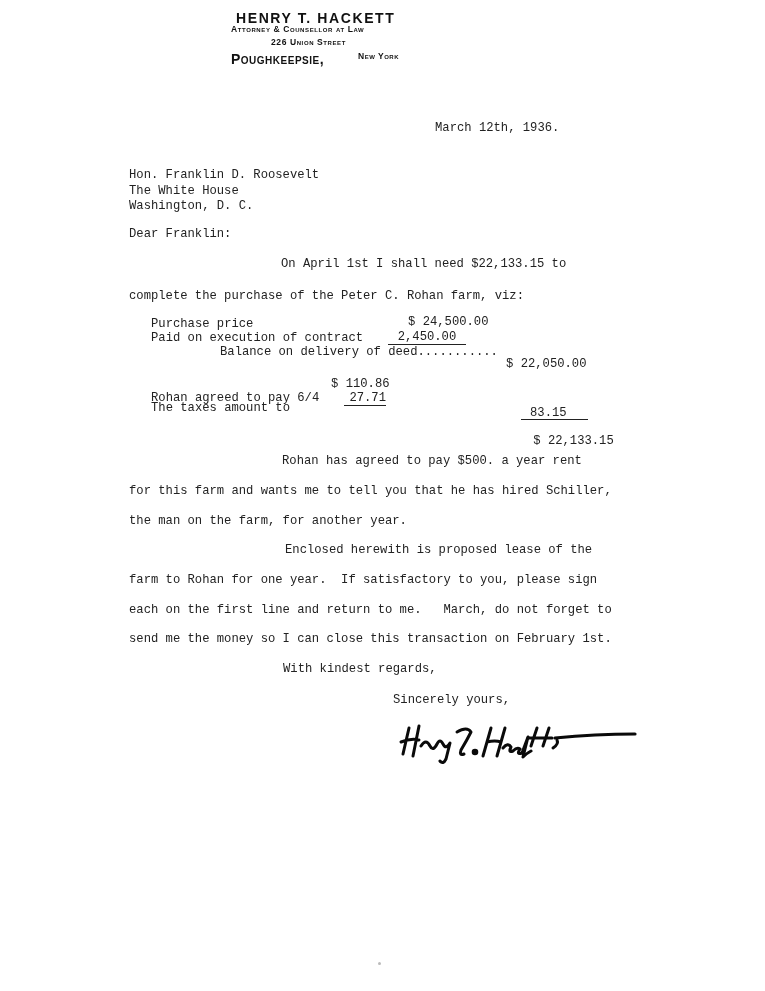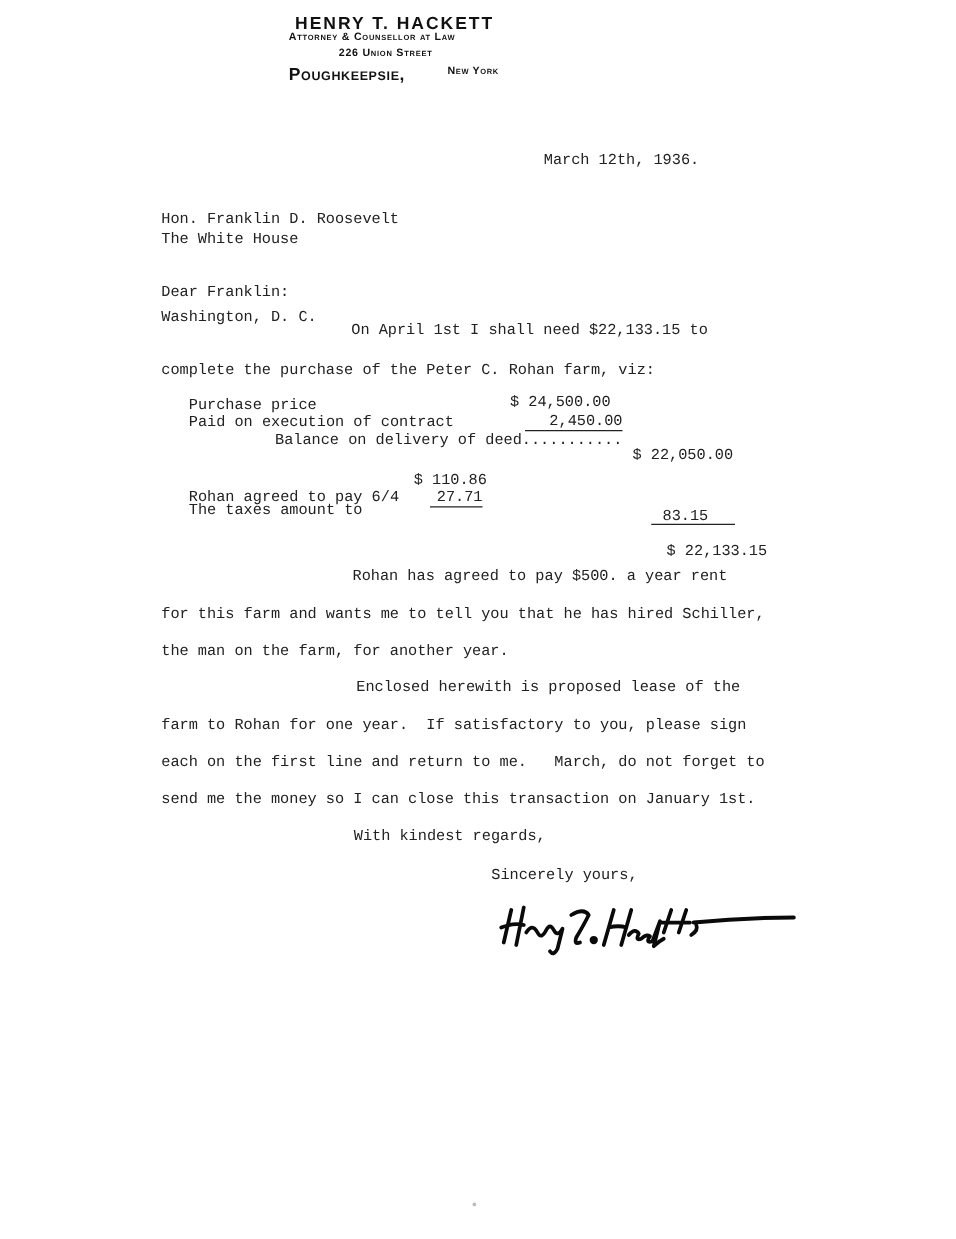--- a/index.html
+++ b/index.html
@@ -24,33 +24,33 @@
   <div class="lh lh-street">226 Union Street</div>
   <div class="lh lh-city">Poughkeepsie,</div>
   <div class="lh lh-state">New York</div>
 </div>
 
 <div class="tw" style="left:435px;top:121px;">March 12th, 1936.</div>
 
 <div>
   <div class="tw" style="left:129px;top:168px;">Hon. Franklin D. Roosevelt</div>
   <div class="tw" style="left:129px;top:184px;">The White House</div>
-  <div class="tw" style="left:129px;top:199px;margin-top:48px;">Washington, D. C.</div>
+  <div class="tw" style="left:129px;top:199px;">Washington, D. C.</div>
 </div>
 
 <div class="tw" style="left:129px;top:227px;">Dear Franklin:</div>
 
 <div class="tw" style="left:281px;top:257px;">On April 1st I shall need $22,133.15 to</div>
 <div class="tw" style="left:129px;top:289px;">complete the purchase of the Peter C. Rohan farm, viz:</div>
 
 <div>
   <div class="tw" style="left:151px;top:317px;">Purchase price</div>
   <div class="tw" style="left:408px;top:315px;">$ 24,500.00</div>
   <div class="tw" style="left:151px;top:331px;">Paid on execution of contract</div>
-  <div class="tw ul" style="left:420px;top:330px;width:78px;text-align:right;">2,450.00</div>
+  <div class="tw ul" style="left:388px;top:330px;width:78px;text-align:center;">2,450.00</div>
   <div class="tw" style="left:220px;top:345px;">Balance on delivery of deed...........</div>
   <div class="tw" style="left:506px;top:357px;">$ 22,050.00</div>
 
   <div class="tw" style="left:151px;top:377px;margin-top:24px;">The taxes amount to</div>
   <div class="tw" style="left:331px;top:377px;">$ 110.86</div>
   <div class="tw" style="left:151px;top:391px;">Rohan agreed to pay 6/4</div>
   <div class="tw ul" style="left:344px;top:391px;width:42px;text-align:right;">27.71</div>
   <div class="tw" style="left:530px;top:406px;width:58px;">83.15</div>
   <div class="tw" style="left:504px;top:420px;width:84px;text-align:right;">
     <span>$ 22,133.15</span>
@@ -58,21 +58,21 @@
   <div style="position:absolute;left:521px;top:419px;width:67px;height:1px;background:#222;"></div>
 </div>
 
 <div class="tw" style="left:282px;top:454px;">Rohan has agreed to pay $500. a year rent</div>
 <div class="tw" style="left:129px;top:484px;">for this farm and wants me to tell you that he has hired Schiller,</div>
 <div class="tw" style="left:129px;top:514px;">the man on the farm, for another year.</div>
 
 <div class="tw" style="left:285px;top:543px;">Enclosed herewith is proposed lease of the</div>
 <div class="tw" style="left:129px;top:573px;">farm to Rohan for one year.  If satisfactory to you, please sign</div>
 <div class="tw" style="left:129px;top:603px;">each on the first line and return to me.   March, do not forget to</div>
-<div class="tw" style="left:129px;top:632px;">send me the money so I can close this transaction on January 1st.</div>
+<div class="tw" style="left:129px;top:632px;">send me the money so I can close this transaction on February 1st.</div>
 
 <div class="tw" style="left:283px;top:662px;">With kindest regards,</div>
 <div class="tw" style="left:393px;top:693px;">Sincerely yours,</div>
 
 <div class="sig">
   <svg width="250" height="50" viewBox="0 0 250 50">
     <g fill="none" stroke="#0a0a0a" stroke-width="3" stroke-linecap="round" stroke-linejoin="round">
       <path d="M8 36 L14 10 M6 24 Q16 20 24 22 M24 8 L18 38"></path>
       <path d="M26 28 q5 -8 9 0 q3 6 7 -2 q3 -6 6 0 q3 6 7 -1 l-4 16 q-3 6 -6 2"></path>
       <path d="M62 14 q10 -6 14 0 q-4 8 -10 18 q-2 6 3 4"></path>

